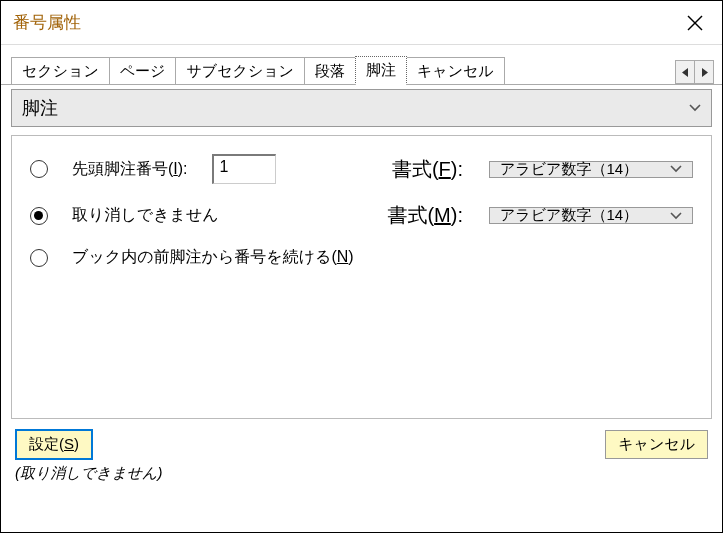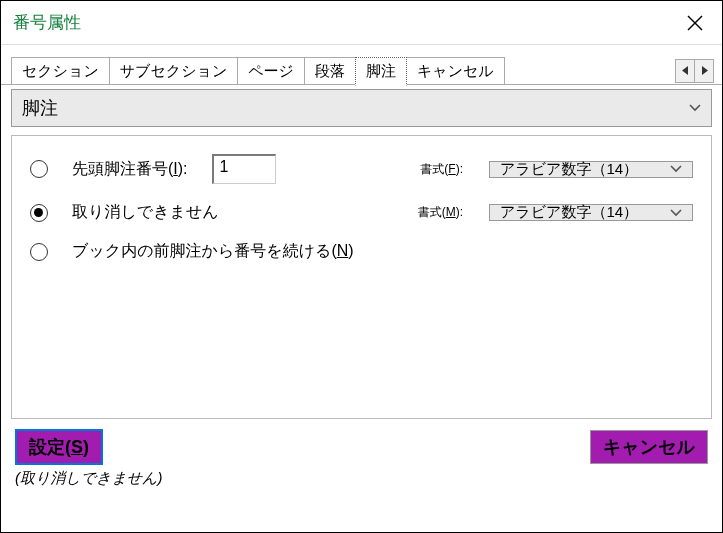--- a/index.html
+++ b/index.html
@@ -15,33 +15,33 @@
 .titlebar {
   display: flex;
   justify-content: space-between;
   align-items: center;
   height: 44px;
   padding-left: 12px;
   padding-right: 4px;
   border-bottom: 1px solid #ddd;
   background: #fff;
 }
-.title-text { font-size: 17px; color: #15803d; }
+.title-text { font-size: 17px; color: #a16207; }
 .close-x {
   width: 46px;
   height: 40px;
   display: flex;
   align-items: center;
   justify-content: center;
   font-size: 20px;
   cursor: pointer;
 }
 .tabrow {
   display: flex;
-  align-items: center;
+  align-items: flex-end;
   height: 40px;
   padding-left: 10px;
   padding-top: 12px;
   border-bottom: 1px solid #aaa;
 }
 .tab {
   padding: 4px 10px 3px;
   border: 1px solid #aaa;
   border-bottom: none;
   margin-right: -1px;
@@ -130,21 +130,21 @@
   border-top: 2px solid #7a7a7a;
   border-left: 2px solid #7a7a7a;
   border-right: 1px solid #ccc;
   border-bottom: 1px solid #ccc;
   padding: 2px 6px;
   margin-left: 8px;
   font-size: 16px;
 }
 .fmt-label {
   margin-left: auto;
-  font-size: 12px;
+  font-size: 20px;
 }
 .dd {
   width: 204px;
   height: 17px;
   background: #eaeaea;
   border: 1px solid #999;
   display: flex;
   align-items: center;
   justify-content: space-between;
   padding: 0 10px;
@@ -157,25 +157,24 @@
   color: #555;
 }
 .buttons {
   display: flex;
   justify-content: space-between;
   align-items: center;
   padding: 0 14px;
 }
 .btn {
   padding: 4px 12px;
-  background: #a21caf;
+  background: #fef9c3;
   border: 1px solid #999;
   cursor: pointer;
-  font-size: 18px;
-  font-weight: bold;
+  font-size: 15px;
 }
 .btn.primary { border: 2px solid #0078d7; }
 .note {
   padding: 4px 14px;
   font-size: 15px;
   font-style: italic;
 }
 </style>
 </head>
 <body>
@@ -185,22 +184,22 @@
   <div class="close-x">
     <svg width="16" height="16" viewBox="0 0 16 16">
         <line x1="1" y1="1" x2="15" y2="15" stroke="#000" stroke-width="1.4"></line>
         <line x1="15" y1="1" x2="1" y2="15" stroke="#000" stroke-width="1.4"></line>
       </svg>
   </div>
 </div>
 
 <div class="tabrow">
   <div class="tab">セクション</div>
+  <div class="tab">ページ</div>
   <div class="tab">サブセクション</div>
-  <div class="tab">ページ</div>
   <div class="tab">段落</div>
   <div class="tab active">脚注</div>
   <div class="tab">キャンセル</div>
   <div class="tab-nav">
     <div class="tab-arrow">
       <svg width="7" height="9">
           <polygon points="6,0 6,9 0,4.5" fill="#333"></polygon>
         </svg>
     </div>
     <div class="tab-arrow">

